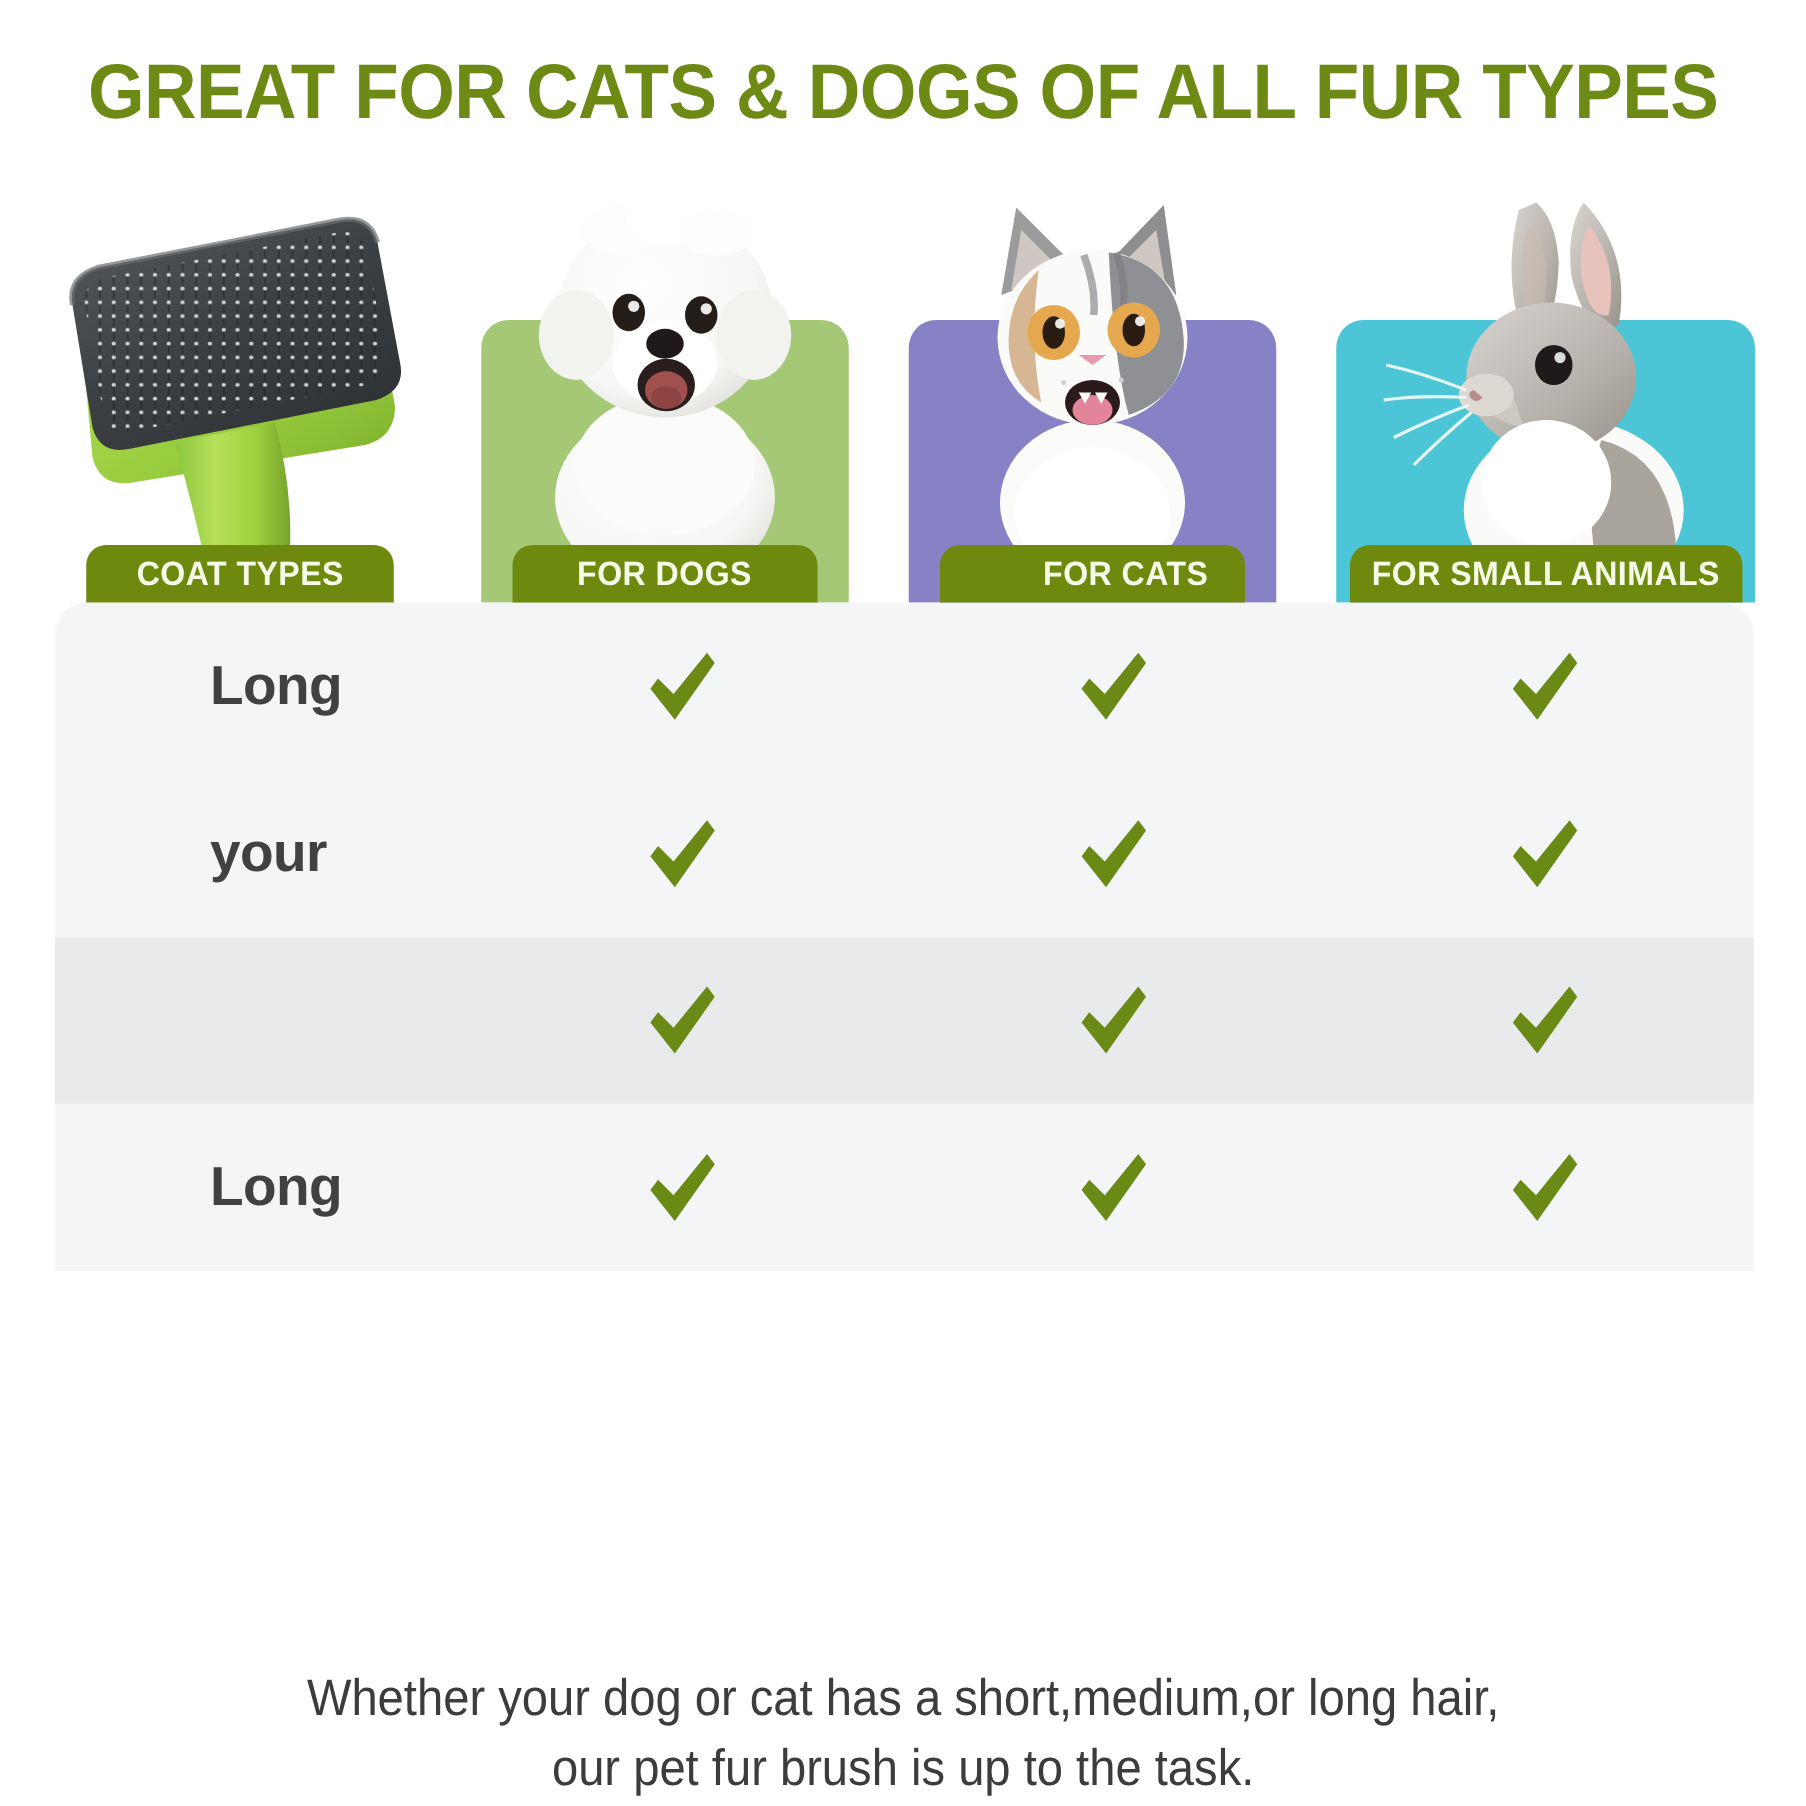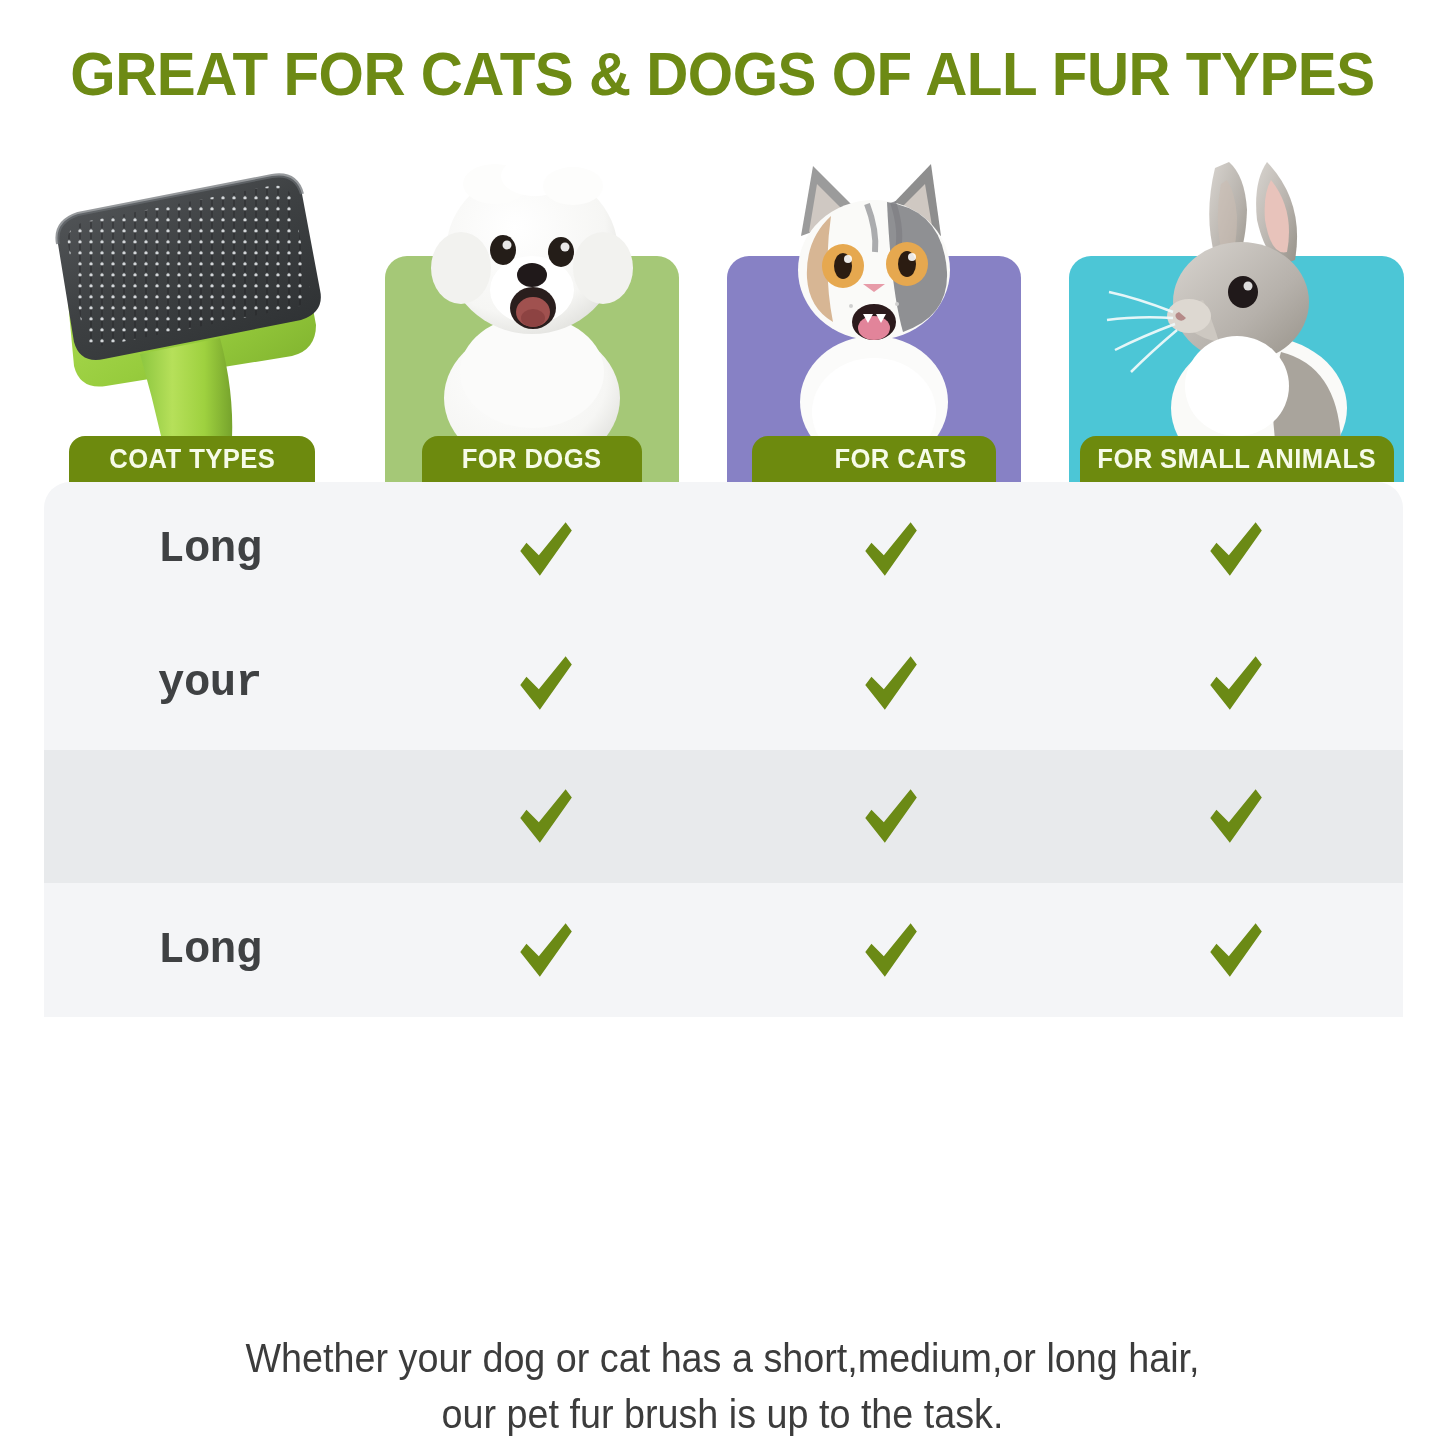--- a/index.html
+++ b/index.html
@@ -84,21 +84,21 @@
   .pill span {
     font-family: "Liberation Sans Narrow", "Liberation Sans", sans-serif;
     font-weight: bold;
     font-size: 27px;
     color: #f6fbe8;
     letter-spacing: 0.4px;
     white-space: nowrap;
     transform: scaleX(0.95);
   }
   .pill-coat  { width: 246px; }
-  .pill-dogs  { width: 220px; }
+  .pill-dogs  { width: 244px; }
   .pill-cats  { width: 244px; justify-content: flex-end; }
   .pill-small { width: 314px; }
 
   
   .brush {
     position: absolute;
     left: 0; top: 0;
     width: 296px; height: 300px;
     z-index: 3;
   }
@@ -127,22 +127,22 @@
     position: relative;
     height: 133.8px;
     display: flex;
     align-items: center;
   }
   .row-light { background: #f4f5f7; }
   .row-dark  { background: #e8eaec; }
 
   .row-label {
     position: absolute;
-    left: 114px;
-    font-family: Liberation Mono, monospace;
+    left: 124px;
+    font-family: Liberation Sans, sans-serif;
     font-weight: bold;
     font-size: 44px;
     color: #3f4143;
     letter-spacing: -0.5px;
   }
 
   .check {
     position: absolute;
     width: 66px;
     height: 66px;

